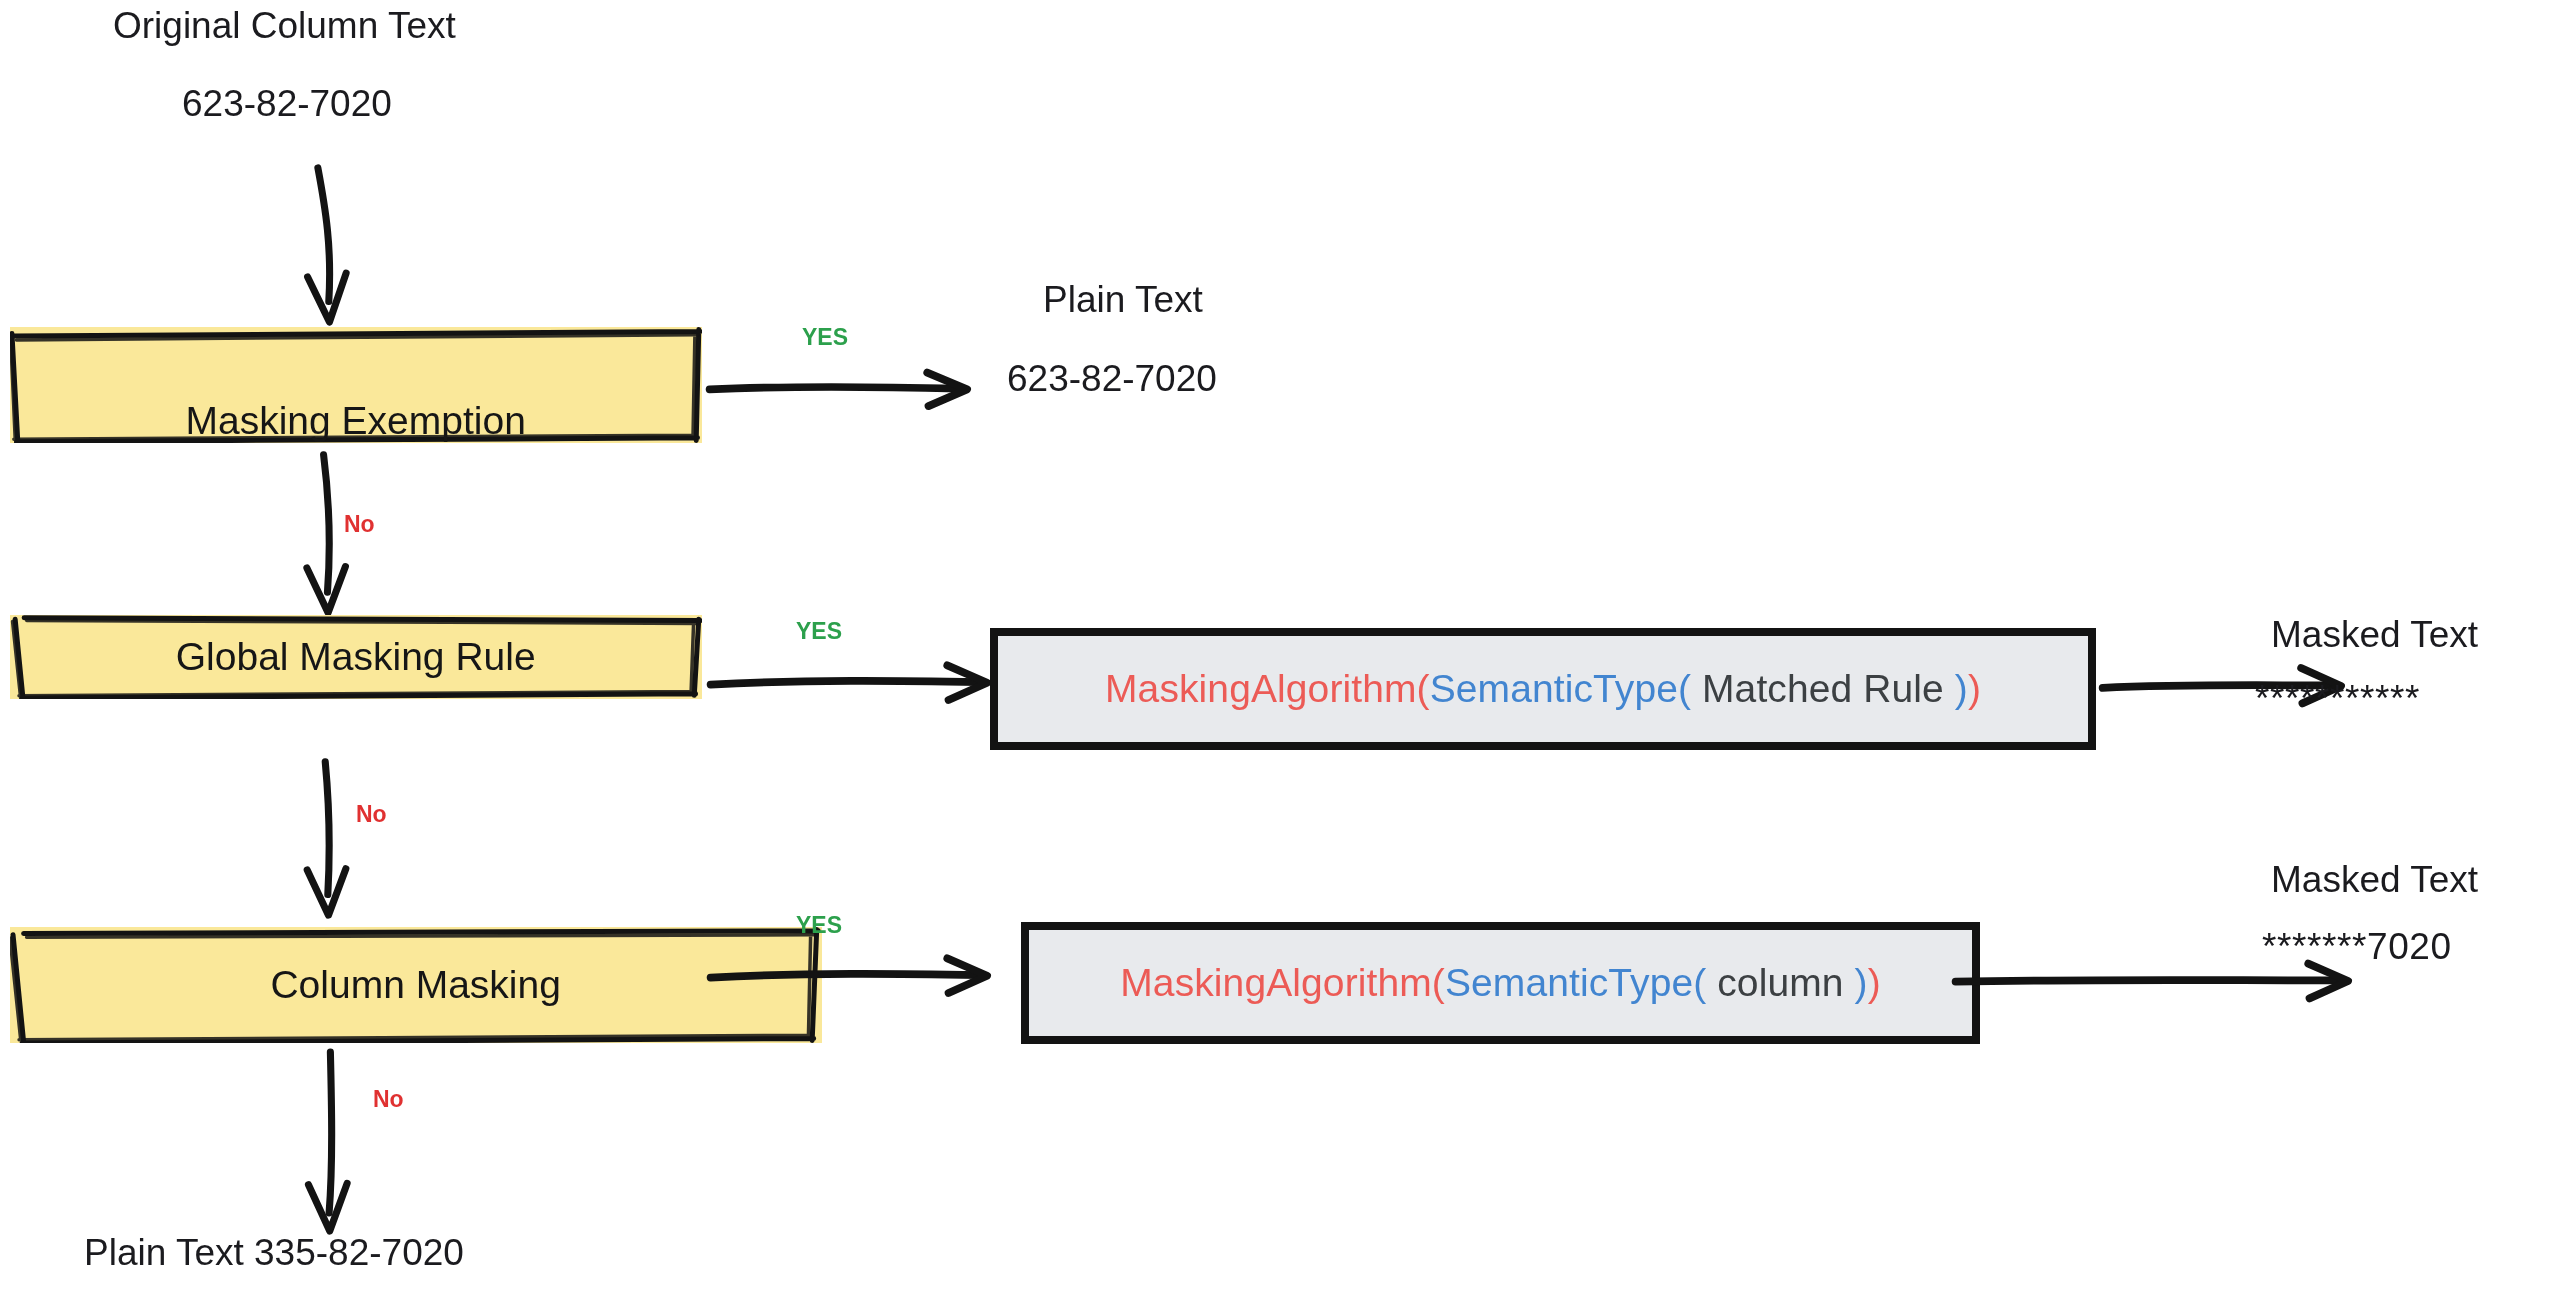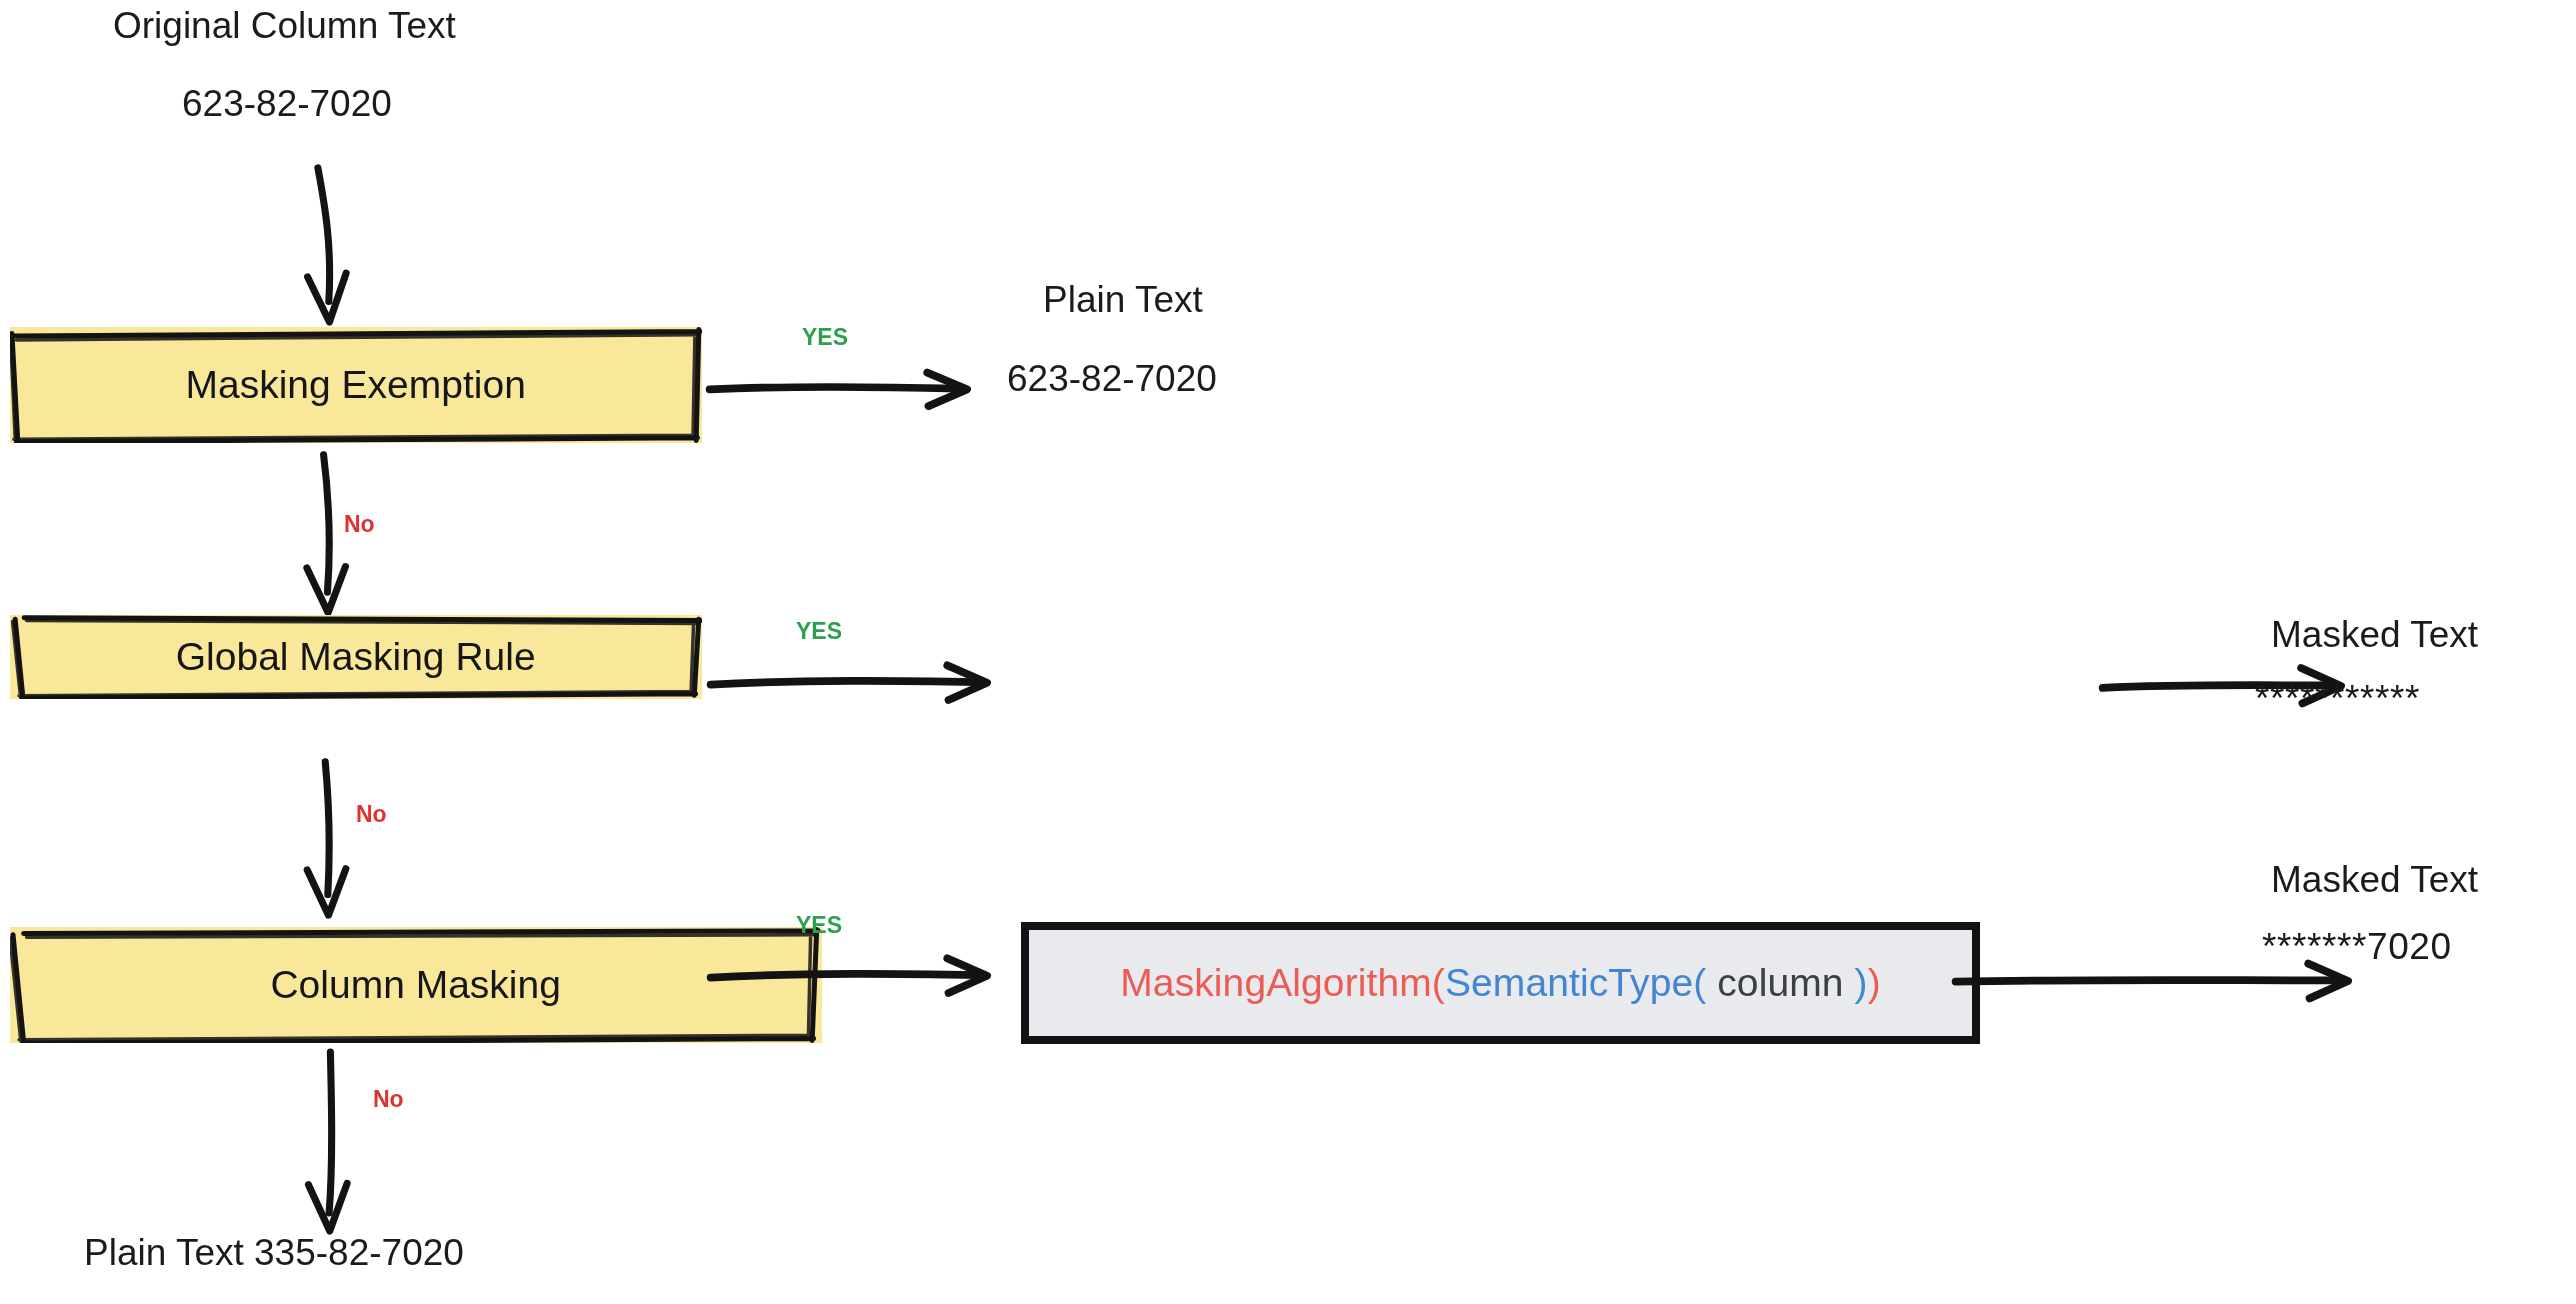--- a/index.html
+++ b/index.html
@@ -87,21 +87,21 @@
 
   <div class="label t-head" style="left:113px; top:6.4px;">Original Column Text</div>
 
   <div class="label t-value" style="left:182px; top:84px;">623-82-7020</div>
 
   <svg class="arrow-svg" style="left:283px; top:164px; width:116px; height:167px;" viewBox="0 0 180 260">
     <path d="M54 6 C 66 70, 76 130, 71 214" stroke="#131313" stroke-width="11" fill="none" stroke-linecap="round"></path>
     <path d="M38 176 L 72 246 L 98 170" stroke="#131313" stroke-width="11" fill="none" stroke-linecap="round" stroke-linejoin="round"></path>
   </svg>
 
-  <div class="decision-box" style="left:9.7px; top:327px; width:692px; height:116px;">
+  <div class="decision-box" style="left:9.7px; top:327px; width:692px; height:116px;align-items:flex-end;">
     <svg class="db-border" viewBox="0 0 1075 180" preserveAspectRatio="none">
       <path d="M6 14 L 1072 7 M 1070 4 L 1066 176 M 1068 172 L 10 178 M 12 176 L 3 10" stroke="#131313" stroke-width="5" fill="none" stroke-linecap="round" vector-effect="non-scaling-stroke"></path>
       <path d="M10 20 L 1068 12 M 1064 10 L 1061 171 M 1063 168 L 6 174 M 8 172 L 1 16" stroke="#131313" stroke-width="3.5" fill="none" stroke-linecap="round" vector-effect="non-scaling-stroke" opacity="0.85"></path>
     </svg>
     <span class="db-text">Masking Exemption</span>
   </div>
 
   <div class="label t-branch t-yes" style="left:802px; top:325px;">YES</div>
 
   <svg class="arrow-svg" style="left:707px; top:361px; width:264px; height:58px;" viewBox="0 0 410 90">
@@ -127,20 +127,25 @@
     <span class="db-text">Global Masking Rule</span>
   </div>
 
   <div class="label t-branch t-yes" style="left:796px; top:619px;">YES</div>
 
   <svg class="arrow-svg" style="left:708px; top:655px; width:283px; height:58px;" viewBox="0 0 440 90">
     <path d="M4 46 C 150 38, 300 40, 424 42" stroke="#131313" stroke-width="12" fill="none" stroke-linecap="round"></path>
     <path d="M372 16 L 434 43 L 374 70" stroke="#131313" stroke-width="12" fill="none" stroke-linecap="round" stroke-linejoin="round"></path>
   </svg>
 
+  <div class="code-box" style="left:990px; top:628px; width:1106px; height:122px;">
+    <span class="code-text">
+      <span class="c-fn">MaskingAlgorithm</span><span class="c-pr">(</span><span class="c-type">SemanticType</span><span class="c-pb">(</span><span class="c-arg"> Matched Rule </span><span class="c-pb">)</span><span class="c-pr">)</span>
+    </span>
+  </div>
 
   <svg class="arrow-svg" style="left:2100px; top:657px; width:245px; height:58px;" viewBox="0 0 380 90">
     <path d="M4 48 C 120 42, 230 44, 362 44" stroke="#131313" stroke-width="12" fill="none" stroke-linecap="round"></path>
     <path d="M312 17 L 374 45 L 314 72" stroke="#131313" stroke-width="12" fill="none" stroke-linecap="round" stroke-linejoin="round"></path>
   </svg>
 
   <div class="label t-head" style="left:2271px; top:615px;">Masked Text</div>
   <div class="label t-mask" style="left:2255px; top:679px;">***********</div>
 
   <svg class="arrow-svg" style="left:293px; top:758px; width:116px; height:161px;" viewBox="0 0 180 250">

